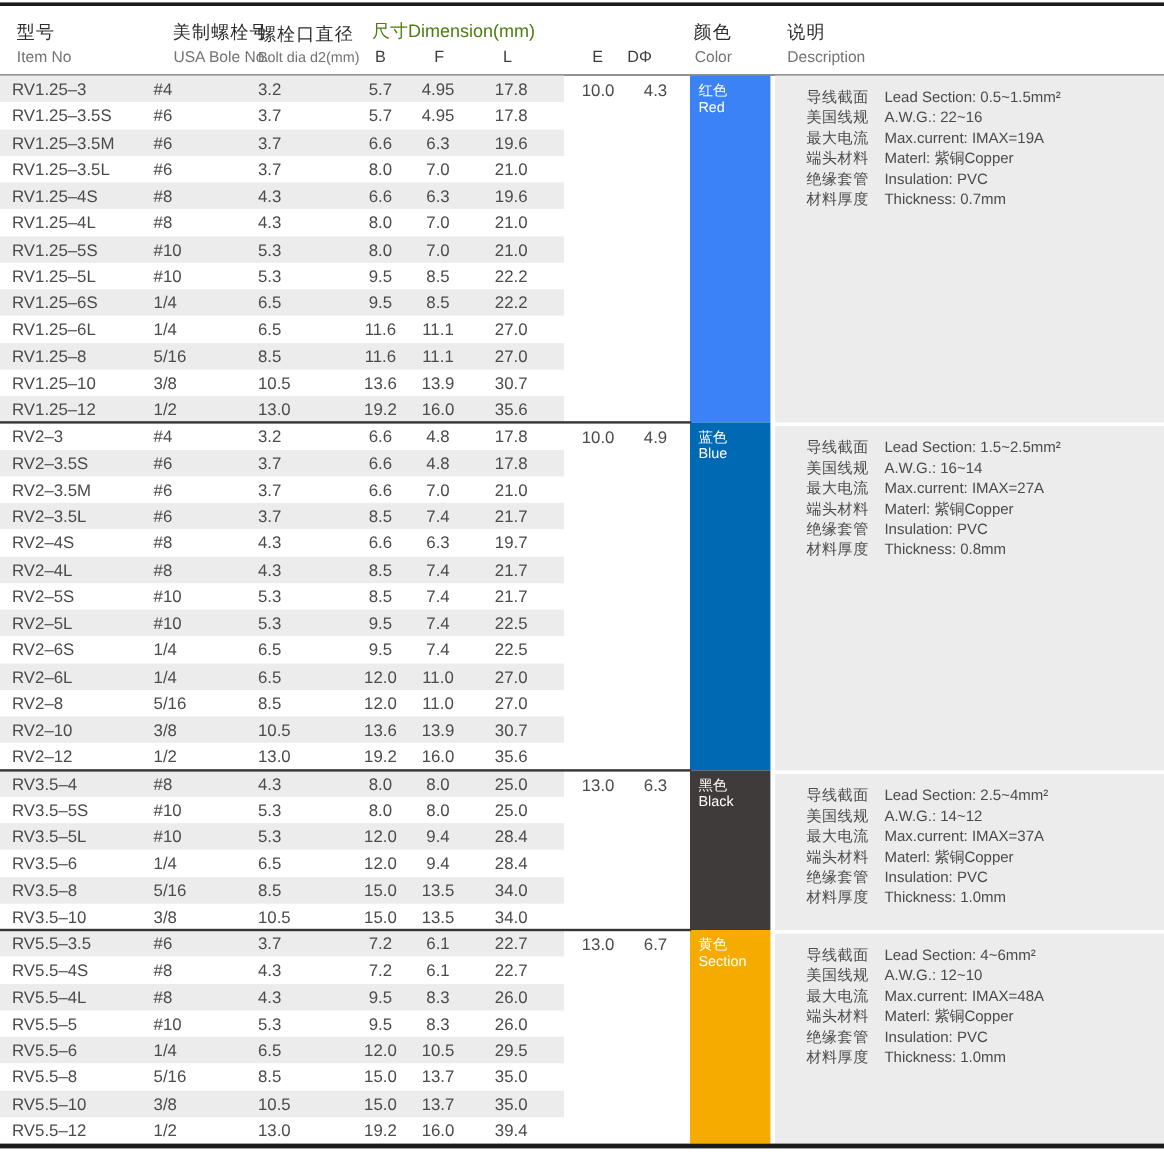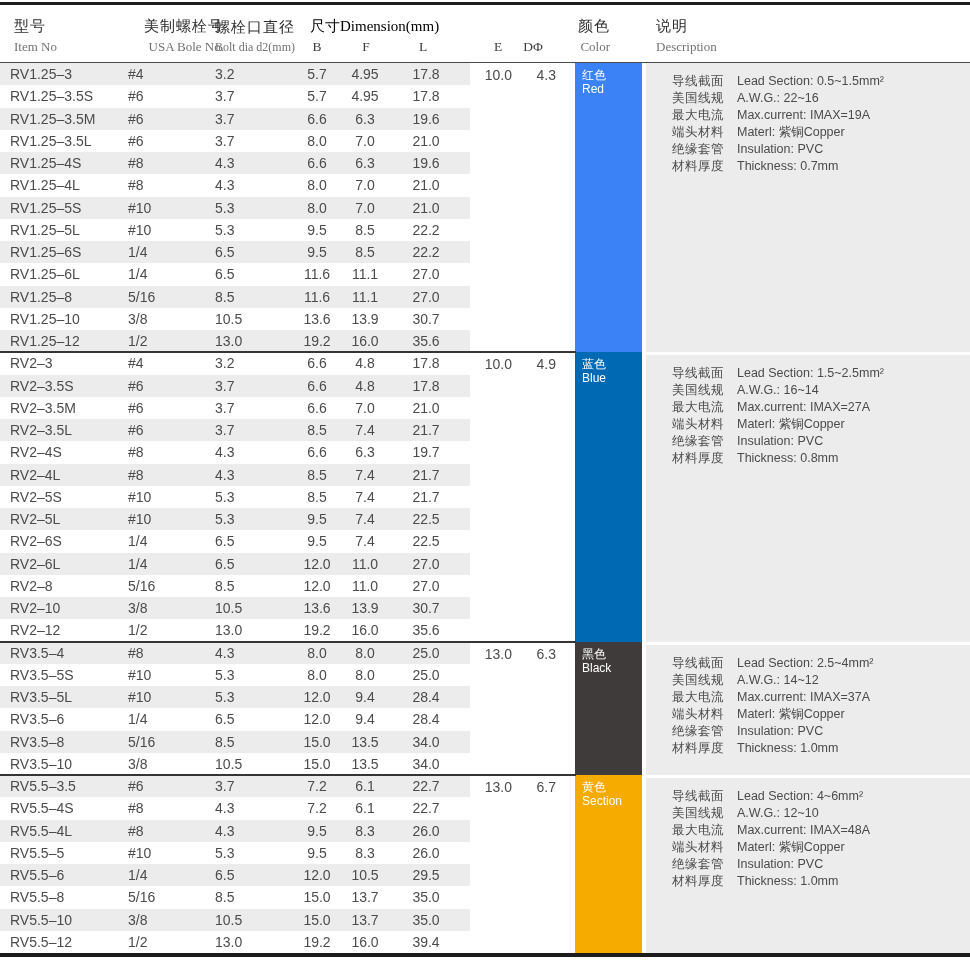--- a/index.html
+++ b/index.html
@@ -5,26 +5,26 @@
   html,body { margin:0; padding:0; background:#ffffff; }
   .sheet {
     position:relative; width:970px; height:965px; background:#ffffff;
     font-family:"Liberation Sans", sans-serif; overflow:hidden;
     -webkit-font-smoothing:antialiased;
   }
   .topline { position:absolute; top:2px; left:0; width:970px; height:3px; background:#1c1c1c; }
   .botline { position:absolute; top:953px; left:0; width:970px; height:4px; background:#1c1c1c; }
 
   
-  .thead { position:absolute; top:5px; left:0; width:970px; height:58px; border-bottom:1px solid #4a4a4a; box-sizing:border-box;font-family:Liberation Serif, serif; }
+  .thead { position:absolute; top:5px; left:0; width:970px; height:58px; border-bottom:1px solid #4a4a4a; box-sizing:border-box; }
   .hcol { position:absolute; bottom:7px; white-space:nowrap; }
   .hcn { font-size:15px; color:#2d2d2d; letter-spacing:1px; margin-bottom:3px; }
   .hen { font-size:13px; color:#737373;text-align:right; }
   .h-bolt .hen { font-size:12px; }
-  .h-dimtitle { position:absolute; top:12px; left:310px; font-size:15px; color:#000000; white-space:nowrap; }
+  .h-dimtitle { position:absolute; top:12px; left:310px; font-size:15px; color:#4d7c0f; white-space:nowrap; }
   .h-sub { position:absolute; bottom:7px; font-size:13.5px; color:#3d3d3d; text-align:center; }
 
   
   #groups { position:absolute; top:63px; left:0; width:970px; }
   .group { display:flex; position:relative; align-items:stretch; }
   .group.sep::before { content:""; position:absolute; top:-1px; left:0; width:576px; height:2px; background:#353535; z-index:3; }
   .group.sep .desc { margin-top:3px; }
 
   .rows { width:470px; flex:0 0 470px; }
   .row {

